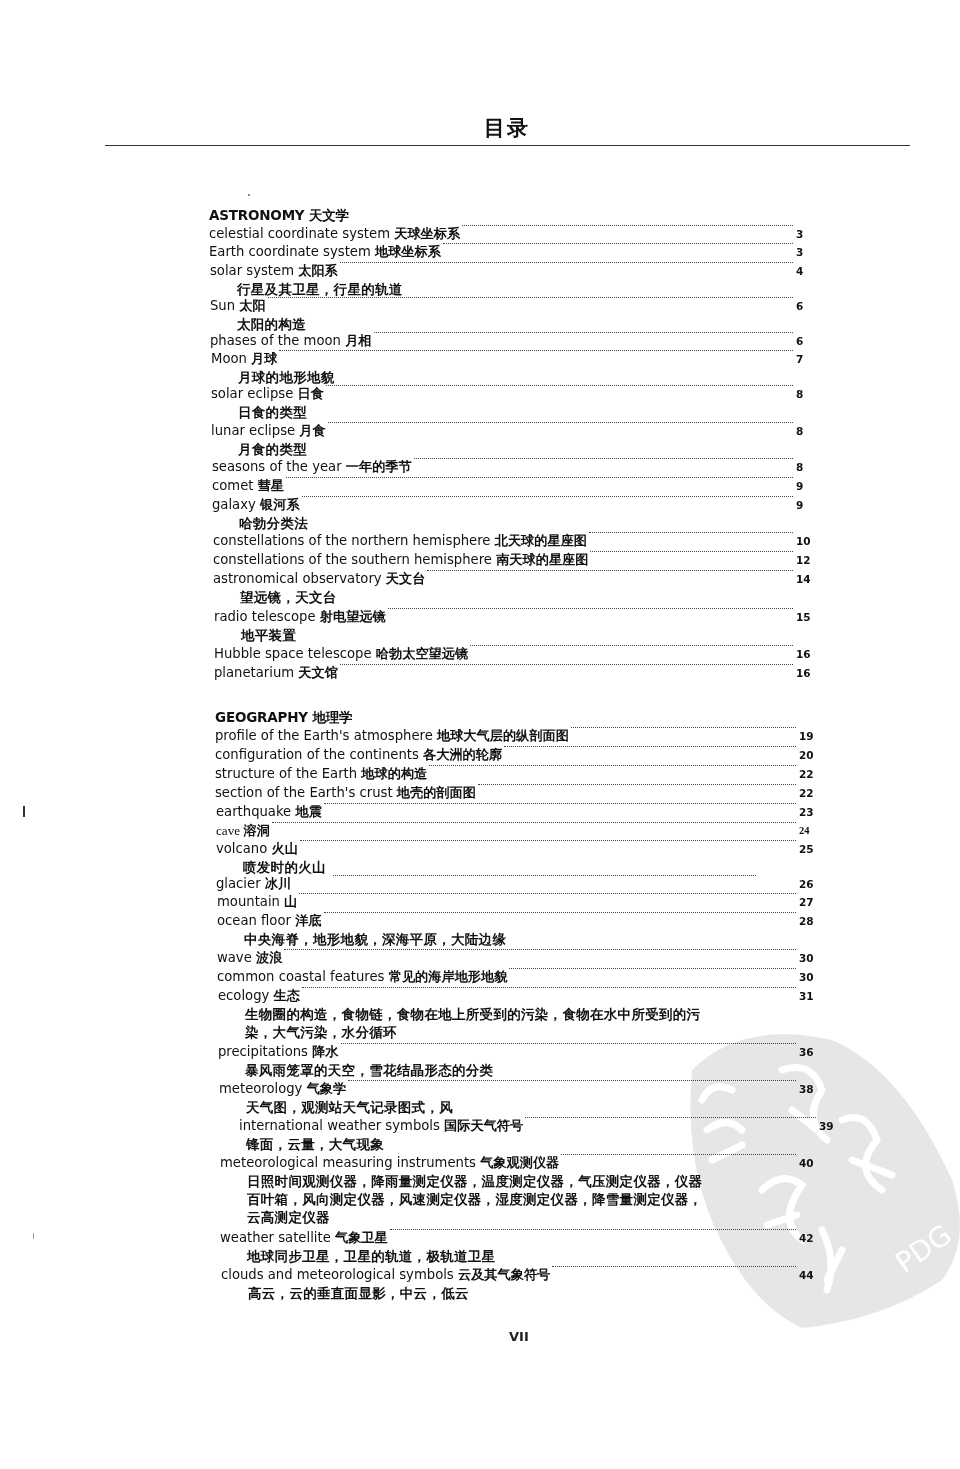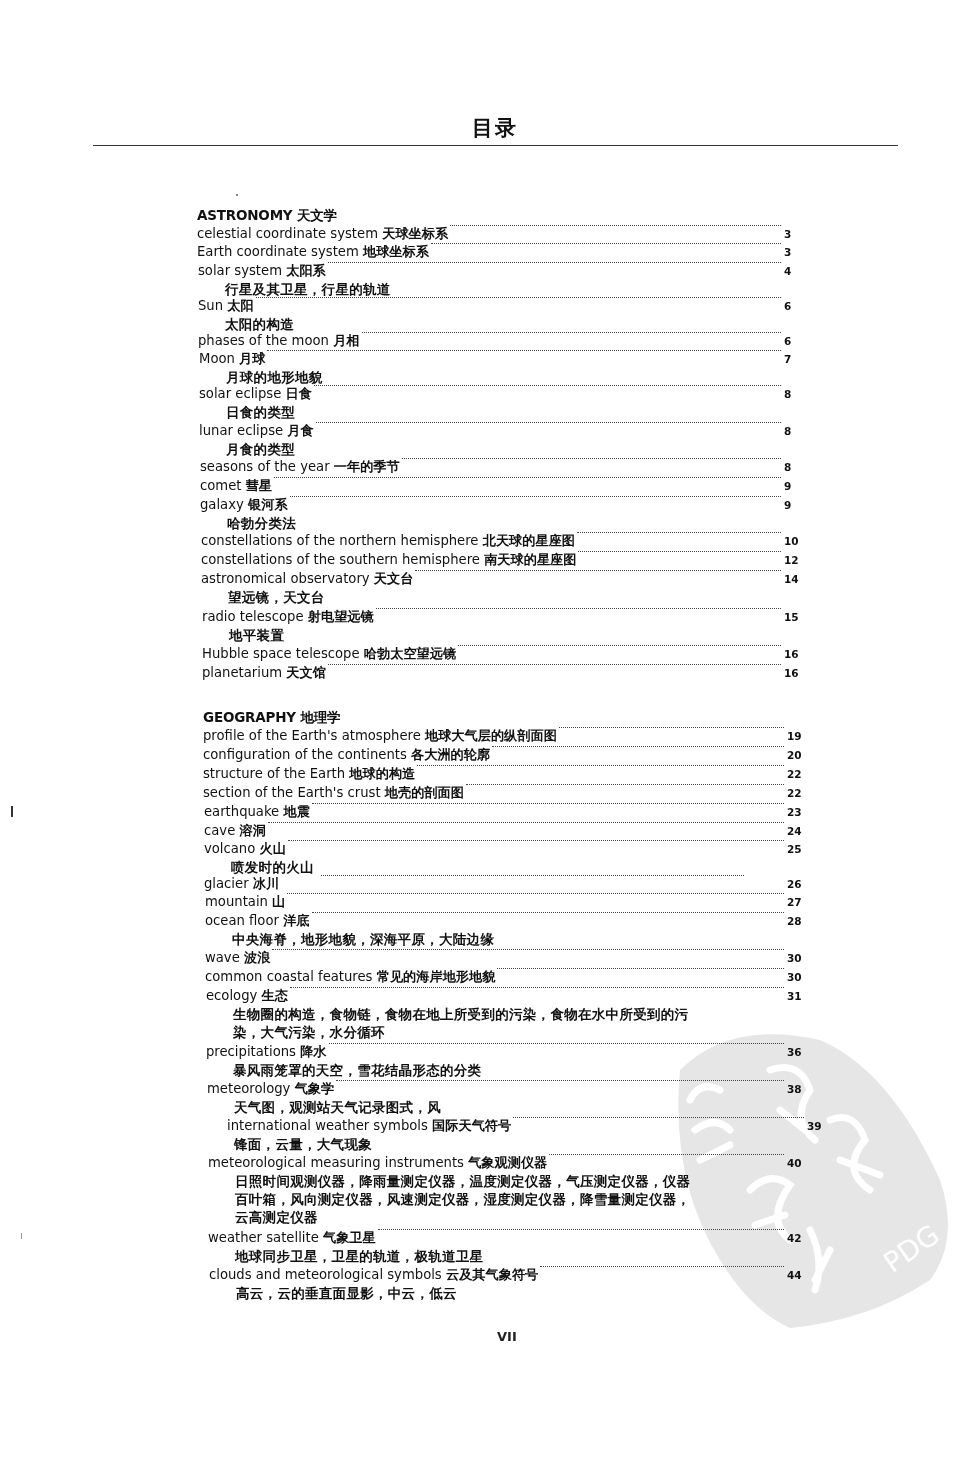--- a/index.html
+++ b/index.html
@@ -1,20 +1,20 @@
 <!DOCTYPE html>
 <html><head>
   <meta charset="utf-8">
   <style>
     html, body { margin: 0; padding: 0; }
     body {
       width: 960px; height: 1469px; background: #ffffff; position: relative; overflow: hidden;
       font-family: "DejaVu Sans", "Liberation Sans", sans-serif; color: #111;
     }
-    .page { position: absolute; left: 0; top: 0; width: 856px; height: 1469px; }
+    .page { position: absolute; left: 12px; top: 0; width: 856px; height: 1469px; }
     .title {
       position: absolute; top: 114px; left: 0; width: 990px; text-align: center;
       font-size: 21px; font-weight: bold; letter-spacing: 2px; color: #111;
     }
     .rule {
       position: absolute; left: 93px; top: 145px; width: 805px; height: 0;
       border-top: 1.5px solid #333;
     }
     .section-heading {
       position: absolute; font-size: 13.5px; font-weight: bold; letter-spacing: -0.2px;
@@ -180,21 +180,21 @@
       <div class="entry" style="top: 784px; left: 203px; width: 600px;">
         <span class="label"><span>section of the Earth's crust</span><span> </span><span class="zh">地壳的剖面图</span></span>
         <span class="leader"></span>
         <span class="page-num">22</span>
       </div>
       <div class="entry" style="top: 803px; left: 204px; width: 599px;">
         <span class="label"><span>earthquake</span><span> </span><span class="zh">地震</span></span>
         <span class="leader"></span>
         <span class="page-num">23</span>
       </div>
-      <div class="entry" style="top: 822px; left: 204px; width: 599px;">
+      <div class="entry" style="top: 822px; left: 204px; width: 599px; font-family: Liberation Serif, serif;">
         <span class="label"><span>cave</span><span> </span><span class="zh">溶洞</span></span>
         <span class="leader"></span>
         <span class="page-num">24</span>
       </div>
       <div class="entry" style="top: 840px; left: 204px; width: 599px;">
         <span class="label"><span>volcano</span><span> </span><span class="zh">火山</span></span>
         <span class="leader"></span>
         <span class="page-num">25</span>
       </div>
       <div class="subline" style="top: 858px; left: 231px;">喷发时的火山</div>

